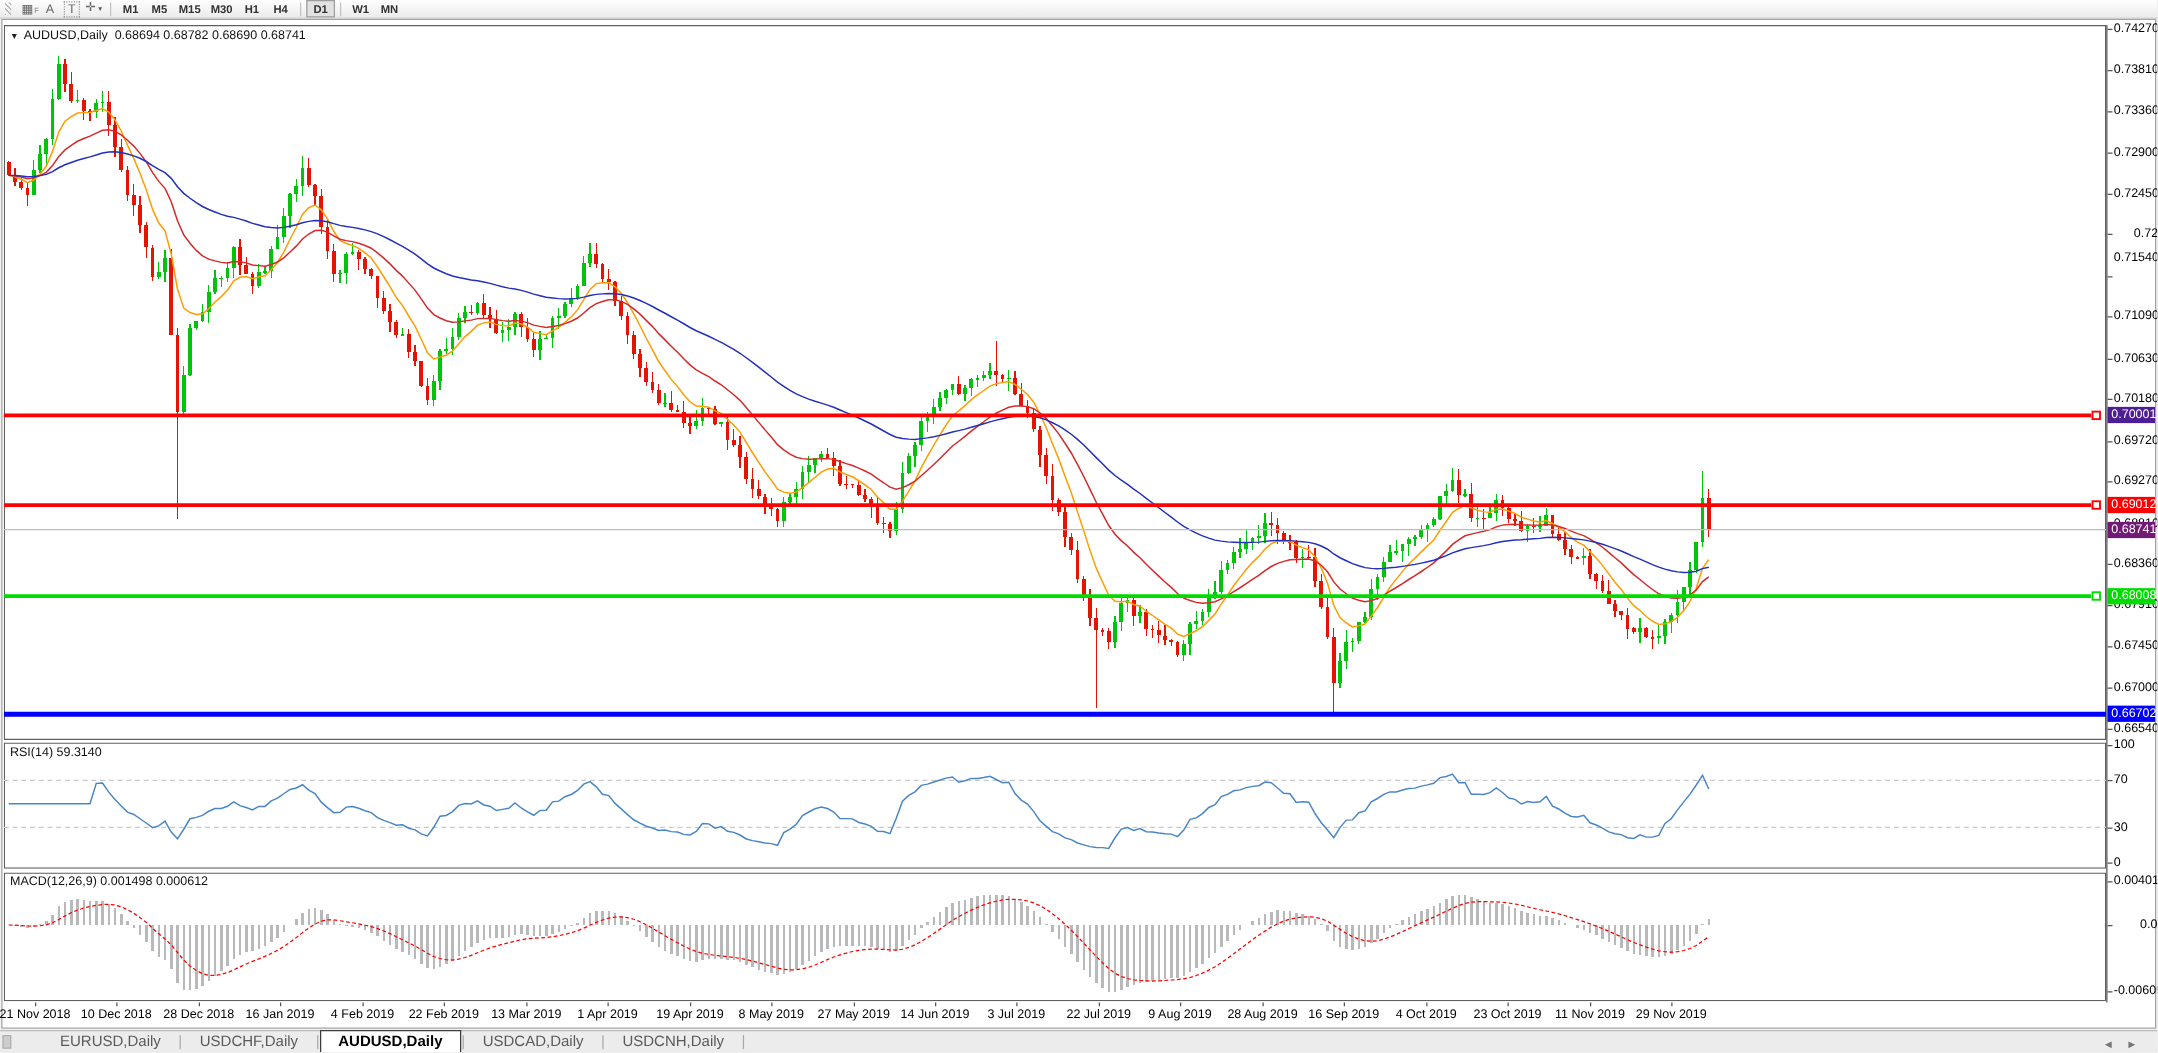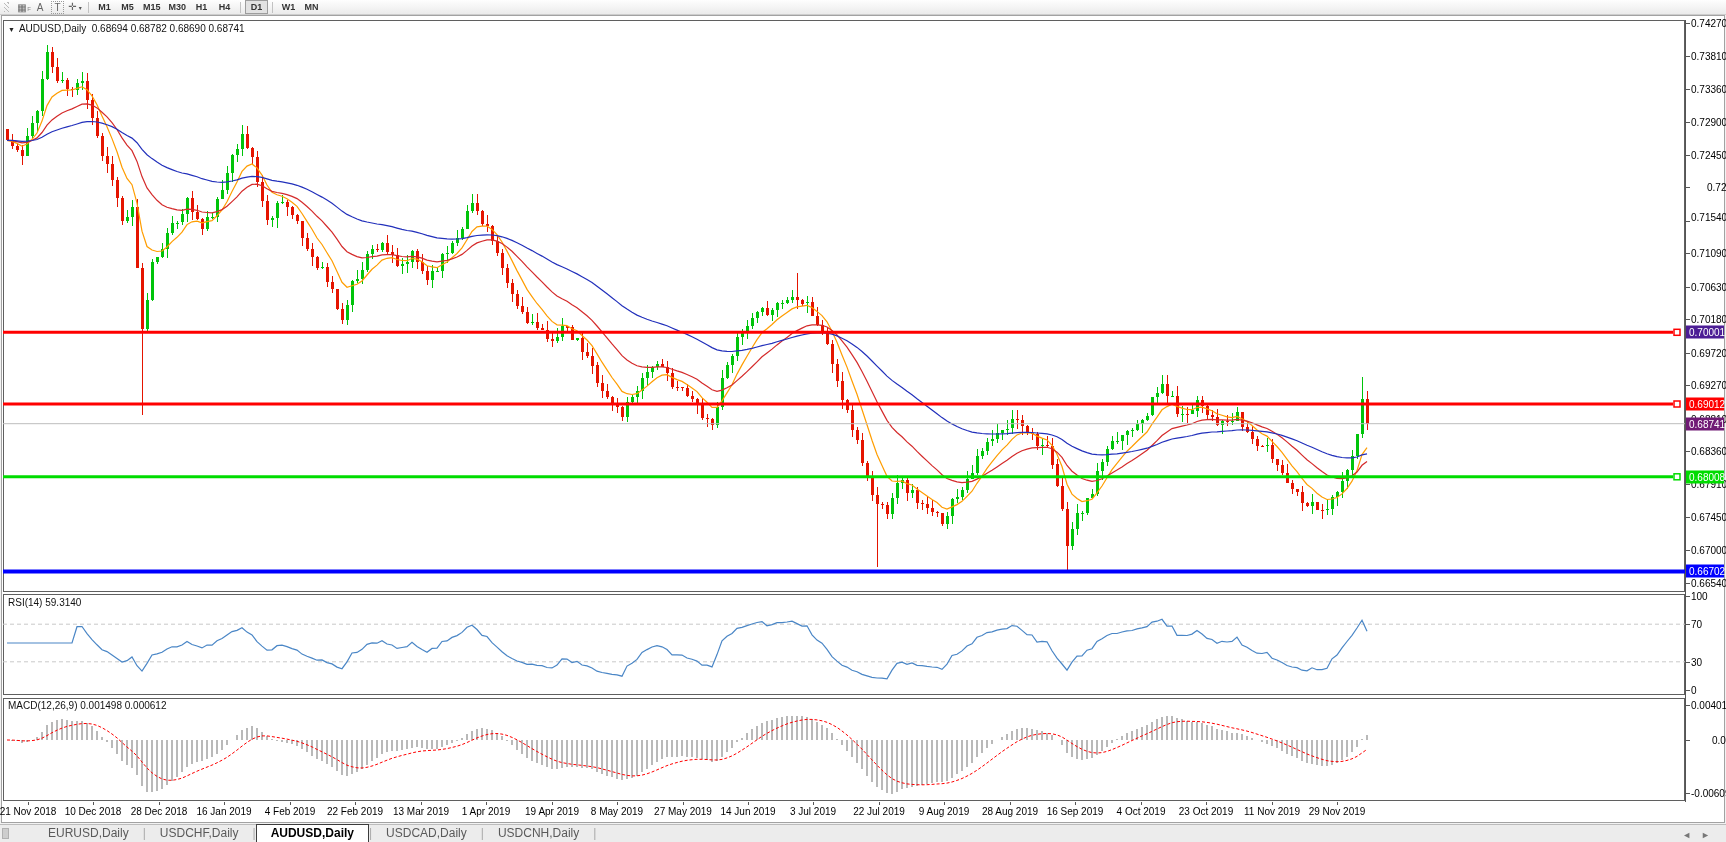--- a/index.html
+++ b/index.html
@@ -917,21 +917,21 @@
       <div class="plabel" style="top: 56px;">0.73810</div>
       <div class="tick" style="top: 89px;"></div>
       <div class="plabel" style="top: 89px;">0.73360</div>
       <div class="tick" style="top: 122px;"></div>
       <div class="plabel" style="top: 122px;">0.72900</div>
       <div class="tick" style="top: 155px;"></div>
       <div class="plabel" style="top: 155px;">0.72450</div>
       <div class="tick" style="top: 187px;"></div>
       <div class="plabel" style="top: 187px; margin-left: 16px;">0.72000</div>
       <div class="tick" style="top: 221px;"></div>
-      <div class="plabel" style="top: 217px;">0.71540</div>
+      <div class="plabel" style="top: 206px;">0.71540</div>
       <div class="tick" style="top: 253px;"></div>
       <div class="plabel" style="top: 253px;">0.71090</div>
       <div class="tick" style="top: 287px;"></div>
       <div class="plabel" style="top: 287px;">0.70630</div>
       <div class="tick" style="top: 319px;"></div>
       <div class="plabel" style="top: 319px;">0.70180</div>
       <div class="tick" style="top: 353px;"></div>
       <div class="plabel" style="top: 353px;">0.69720</div>
       <div class="tick" style="top: 385px;"></div>
       <div class="plabel" style="top: 385px;">0.69270</div>

